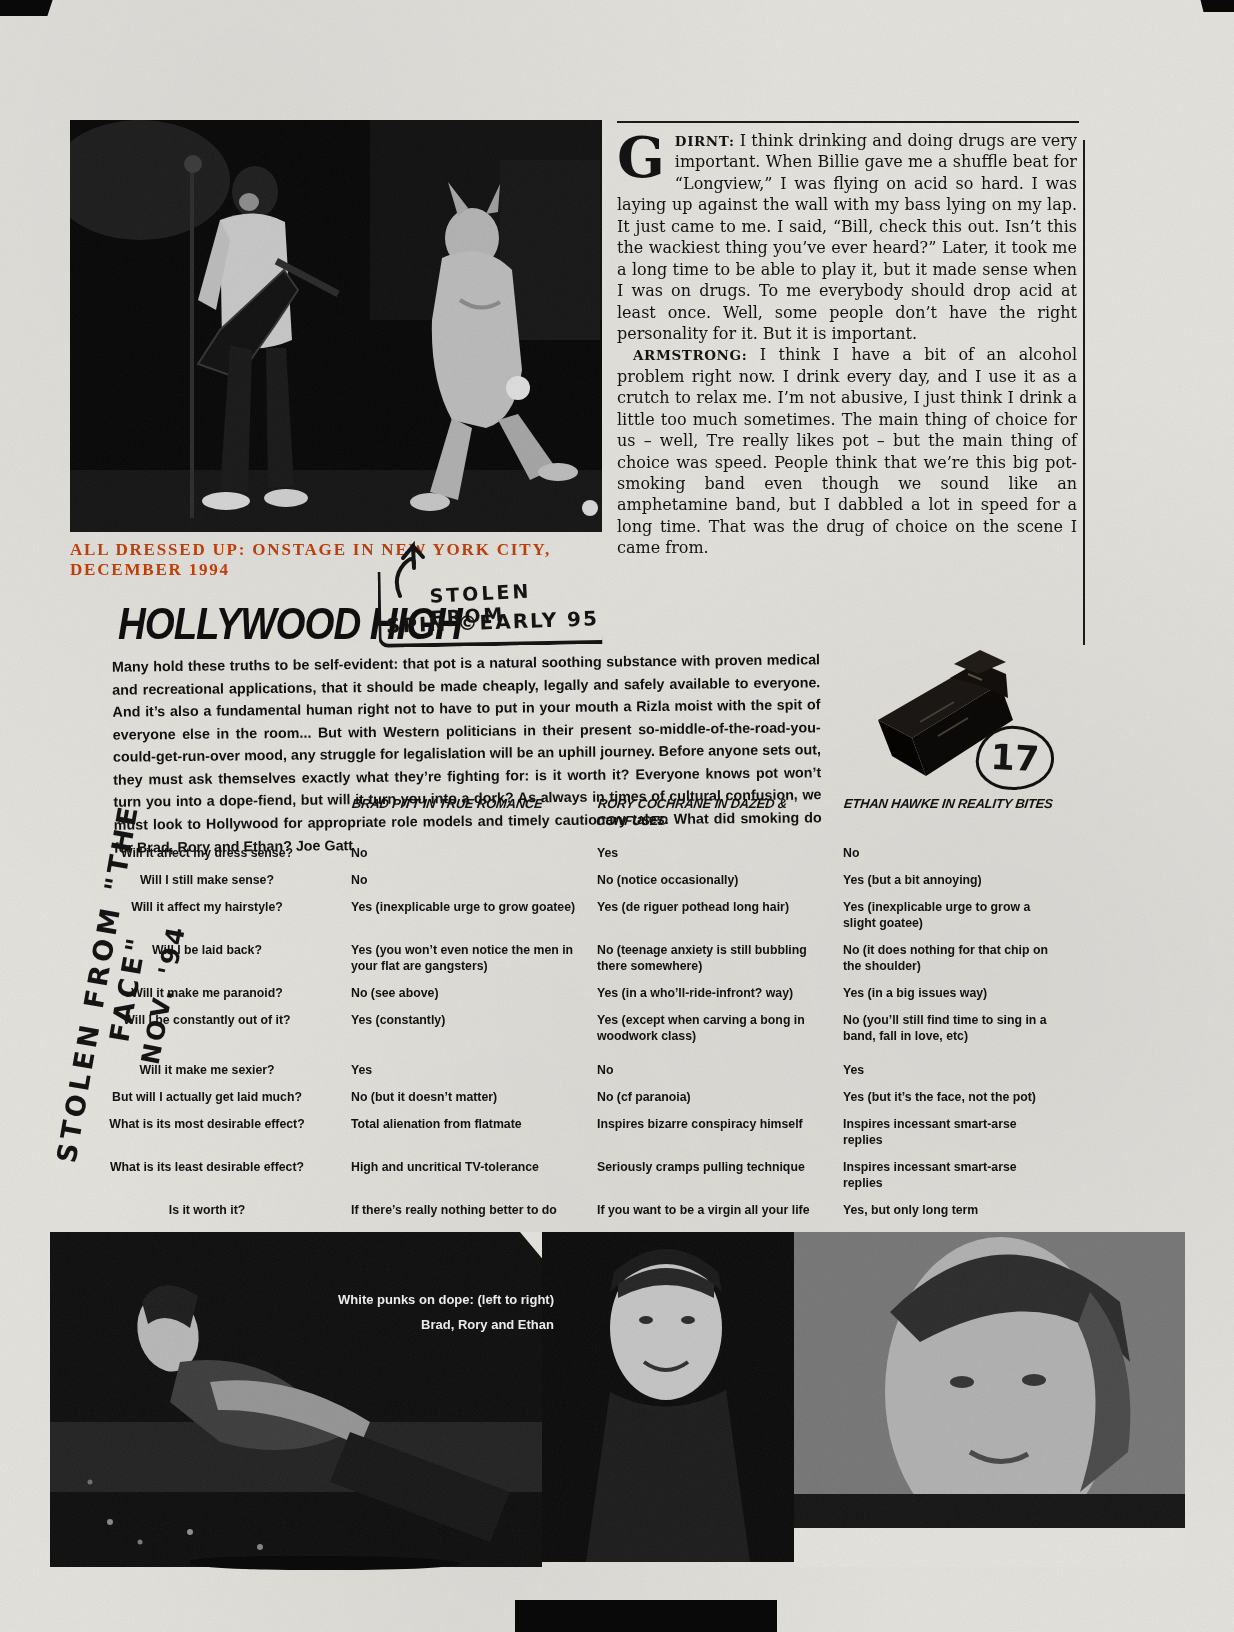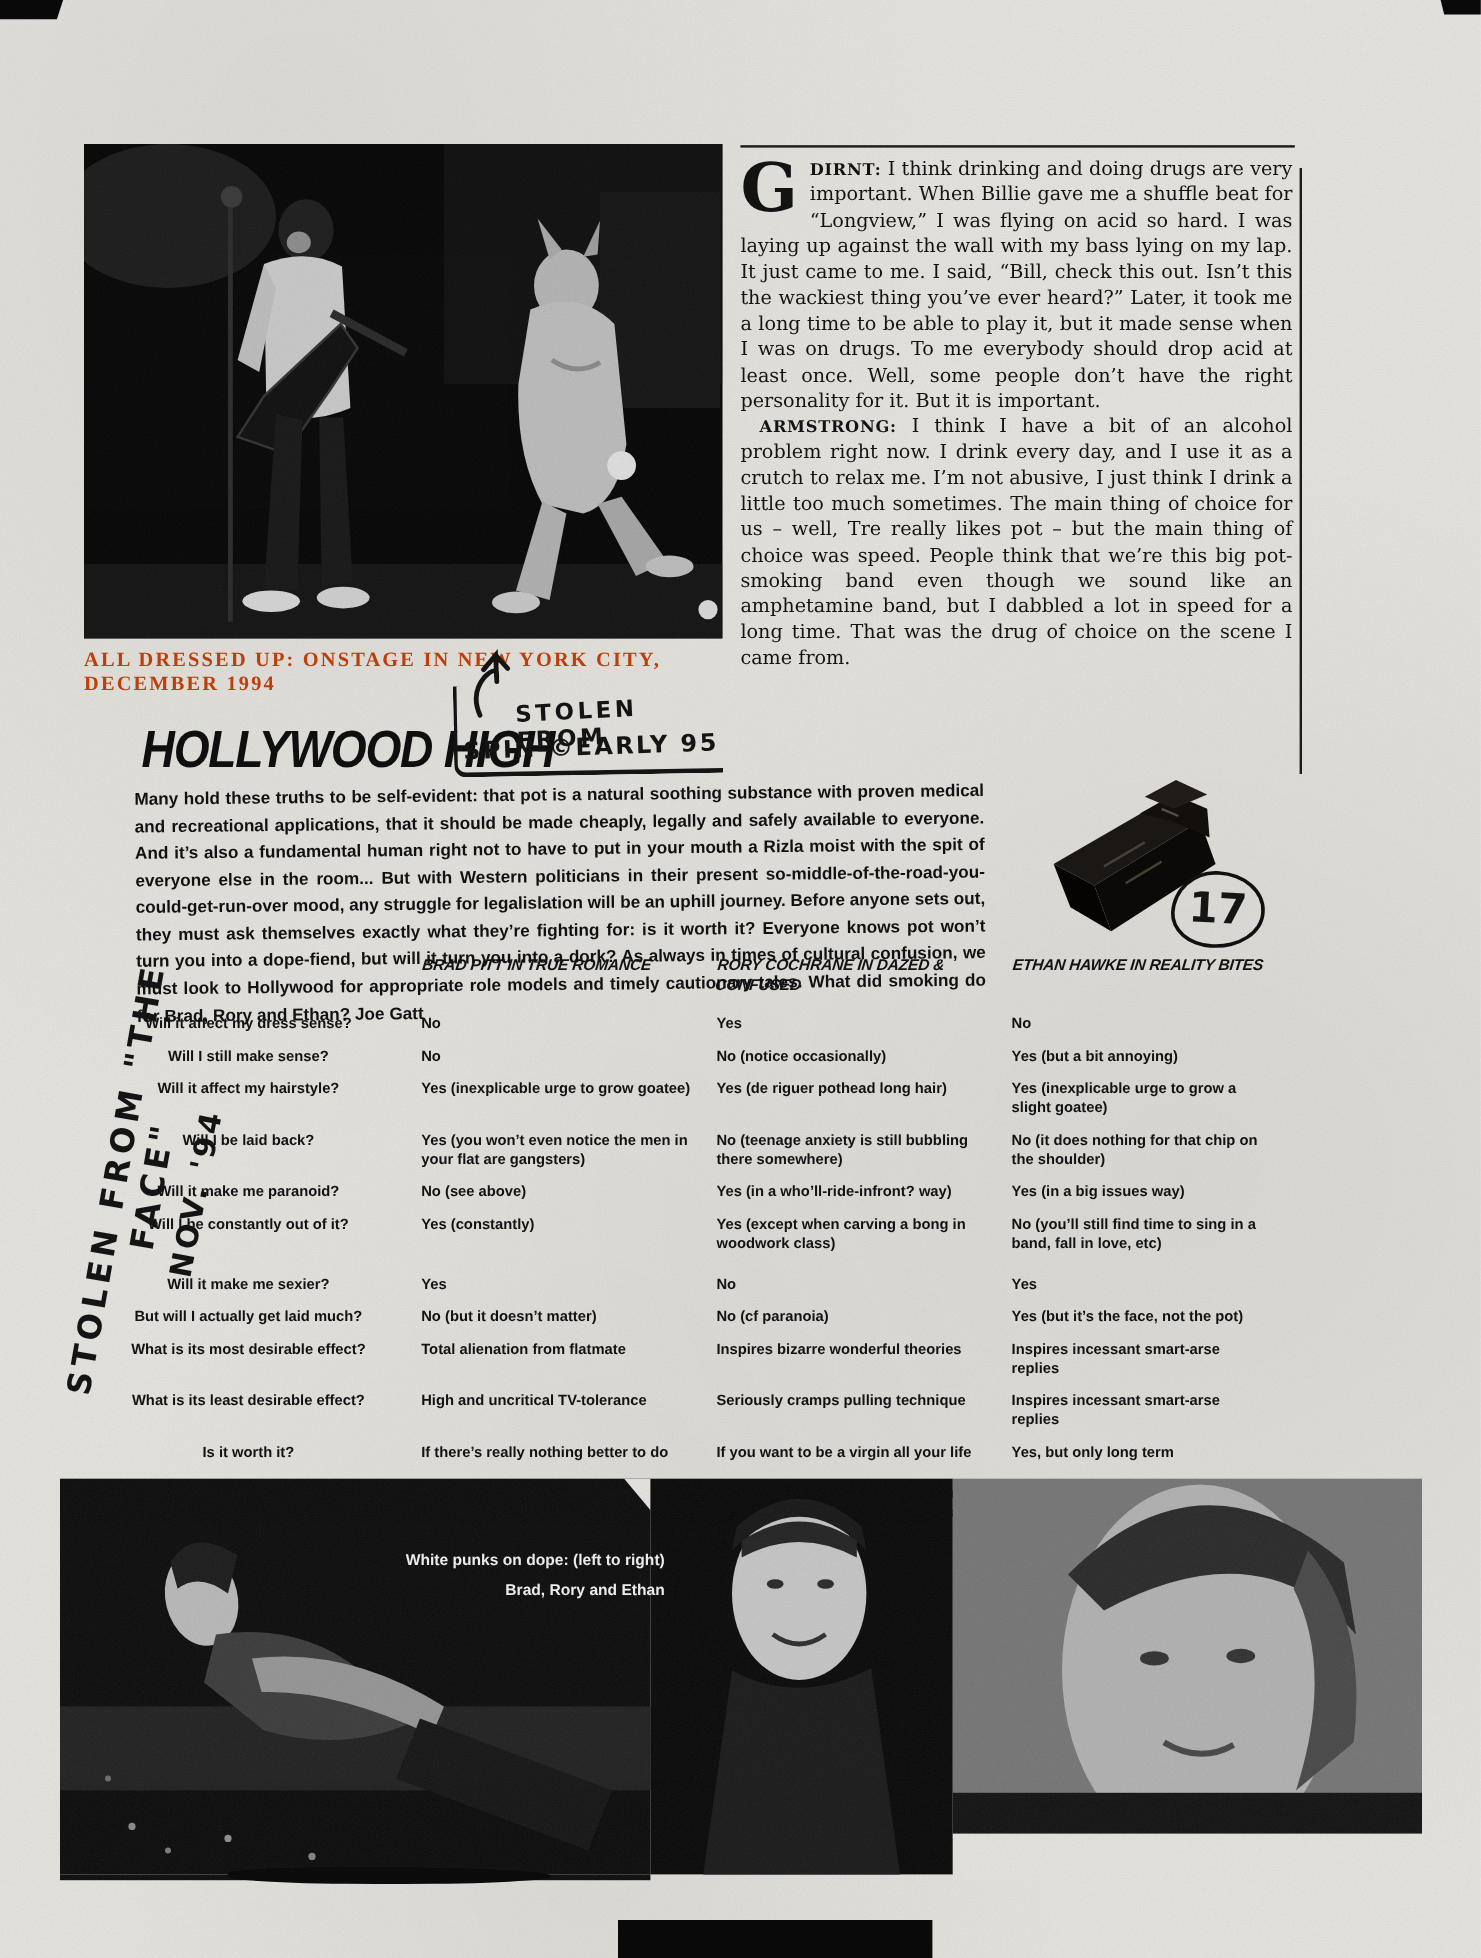--- a/index.html
+++ b/index.html
@@ -250,21 +250,21 @@
     </div>
   <div class="tbl-row">
       <div class="q">But will I actually get laid much?</div>
       <div>No (but it doesn’t matter)</div>
       <div>No (cf paranoia)</div>
       <div>Yes (but it’s the face, not the pot)</div>
     </div>
   <div class="tbl-row">
       <div class="q">What is its most desirable effect?</div>
       <div>Total alienation from flatmate</div>
-      <div>Inspires bizarre wonderful theories</div>
+      <div>Inspires bizarre conspiracy himself</div>
       <div>Inspires incessant smart-arse replies</div>
     </div>
   <div class="tbl-row">
       <div class="q">What is its least desirable effect?</div>
       <div>High and uncritical TV-tolerance</div>
       <div>Seriously cramps pulling technique</div>
       <div>Inspires incessant smart-arse replies</div>
     </div>
   <div class="tbl-row">
       <div class="q">Is it worth it?</div>

